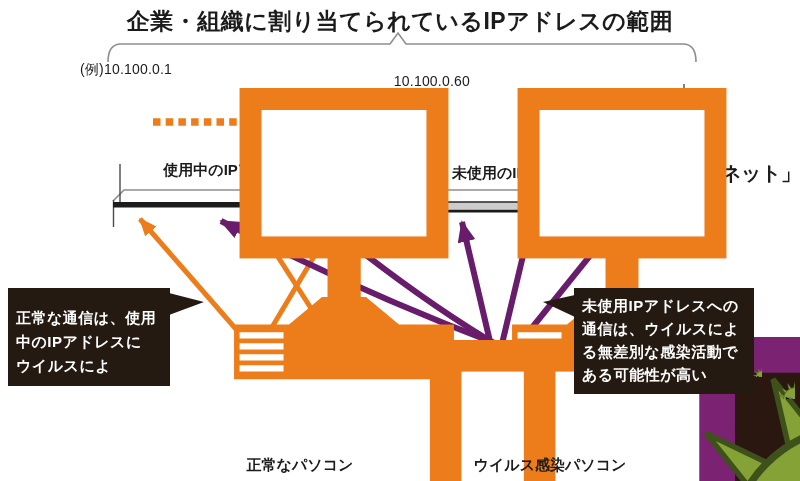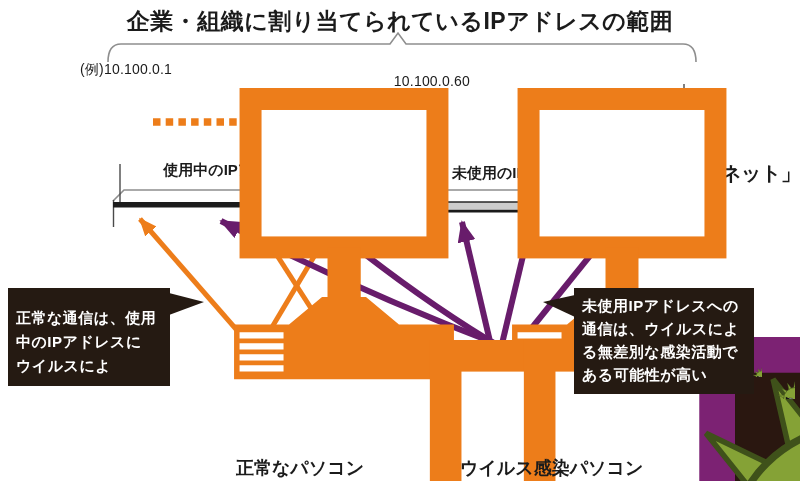--- a/index.html
+++ b/index.html
@@ -44,21 +44,21 @@
   .tail-left{
     right:-34px;top:5px;
     border-left:35px solid var(--bubble,#251a12);
     border-top:9px solid transparent;border-bottom:13px solid transparent;
   }
   .tail-right{
     left:-31px;top:7px;
     border-right:32px solid var(--bubble,#251a12);
     border-top:7px solid transparent;border-bottom:15px solid transparent;
   }
-  .caption{font-size:18px;font-weight:bold;text-align:center;white-space:nowrap;z-index:2;}
+  .caption{font-size:15px;font-weight:bold;text-align:center;white-space:nowrap;z-index:2;}
   .caption-normal{top:456px;left:210px;width:180px;}
   .caption-infected{top:456px;left:430px;width:180px;margin-left:30px;}
   .mini-virus{position:absolute;z-index:6;}
 </style>
 </head>
 <body>
 
 <div class="stage">
 
   <div class="abs title">企業・組織に割り当てられているIPアドレスの範囲</div>

